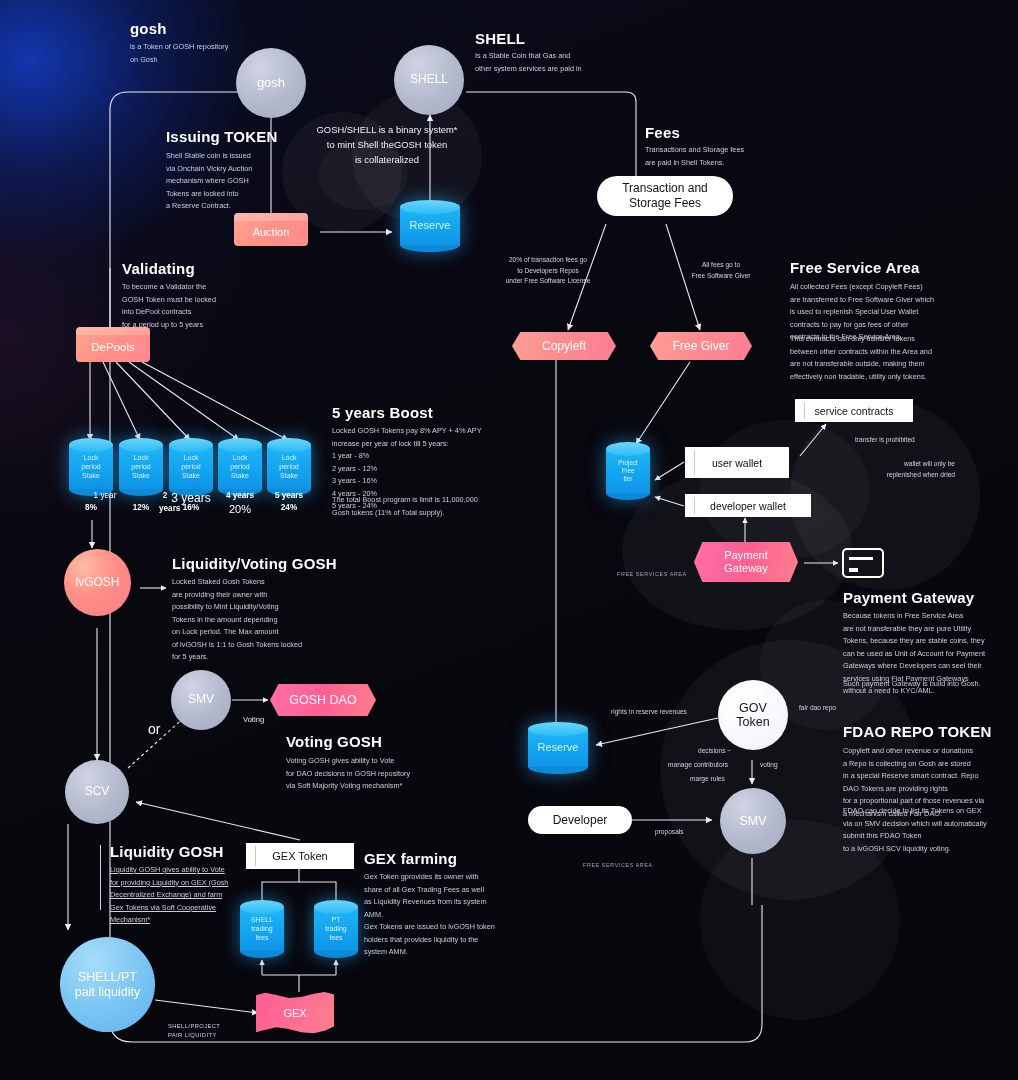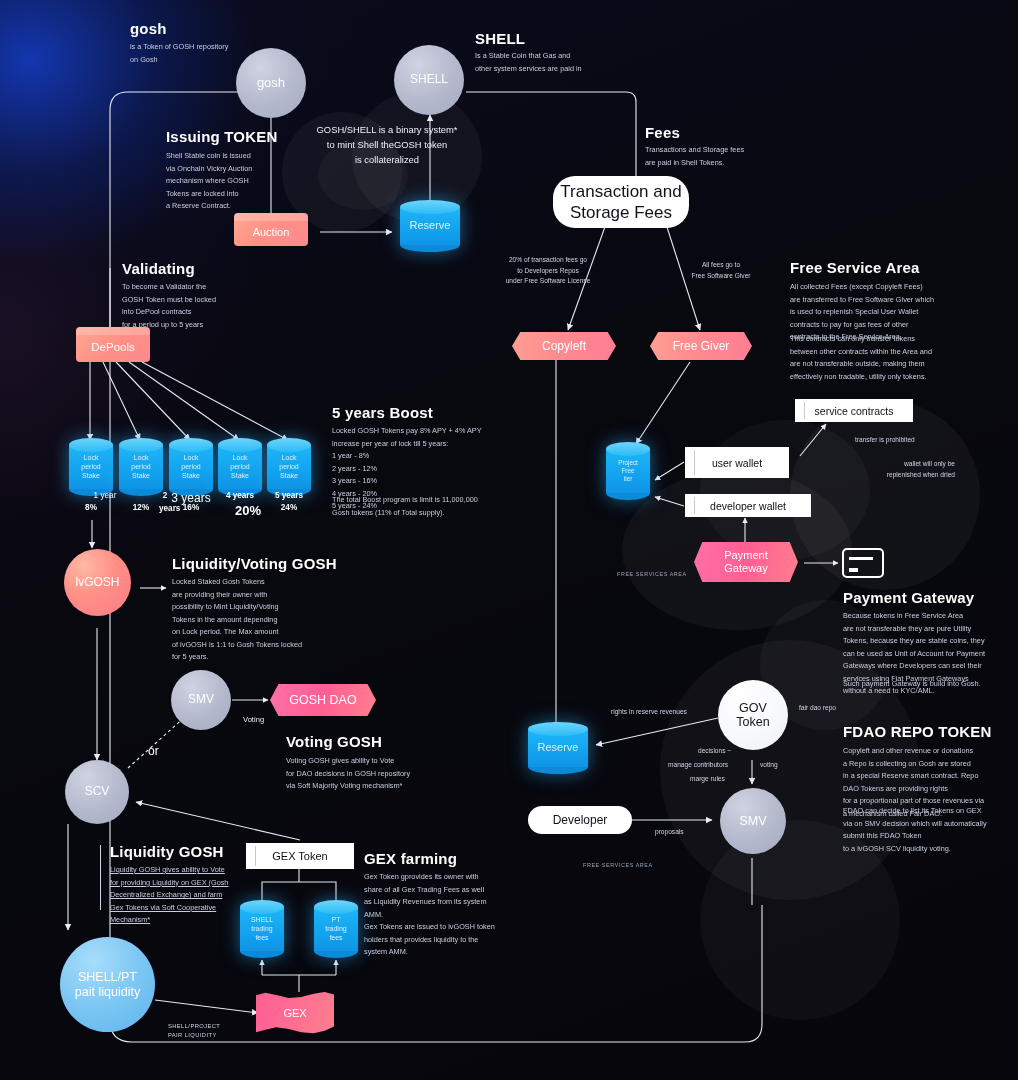--- a/index.html
+++ b/index.html
@@ -208,21 +208,21 @@
     <div class="bot-c"></div>
     <div class="body-c"></div>
     <div class="top-c"></div>
     <div class="lbl" style="font-size:11px;">Reserve</div>
   </div>
 
   <div class="ttl h1" style="left:645px;top:124px;">Fees</div>
   <div class="body" style="left:645px;top:144px;width:170px;">Transactions and Storage fees
 are paid in Shell Tokens.</div>
 
-  <div class="pill" style="left:553px;top:176px;width:136px;height:52px;font-size:17px;white-space:pre-line;">
+  <div class="pill" style="left:597px;top:176px;width:136px;height:40px;font-size:12px;white-space:pre-line;">
     <span>Transaction and
 Storage Fees</span>
   </div>
 
   <div class="tiny" style="left:478px;top:255px;width:140px;">20% of transaction fees go
 to Developers Repos
 under Free Software License</div>
   <div class="tiny" style="left:660px;top:260px;width:122px;">All fees go to
 Free Software Giver</div>
 
@@ -290,21 +290,21 @@
 
   <div class="cyl glow" style="left:218px;top:438px;width:44px;height:58px;">
     <div class="bot-c"></div>
       <div class="body-c"></div>
       <div class="top-c"></div>
     <div class="lbl" style="white-space:pre-line;">Lock
 period
 Stake</div>
   </div>
   <div class="tiny" style="left:210px;top:489px;width:60px;font-size:8.2px;color:#fff;font-weight:bold;">4 years</div>
-  <div class="tiny" style="left:218px;top:501px;width:60px;font-size:13px;color:#fff;font-weight:bold;">20%</div>
+  <div class="tiny" style="left:210px;top:501px;width:60px;font-size:11px;color:#fff;font-weight:normal;">20%</div>
 
   <div class="cyl glow" style="left:267px;top:438px;width:44px;height:58px;">
     <div class="bot-c"></div>
       <div class="body-c"></div>
       <div class="top-c"></div>
     <div class="lbl" style="white-space:pre-line;">Lock
 period
 Stake</div>
   </div>
   <div class="tiny" style="left:259px;top:489px;width:60px;font-size:8.2px;color:#fff;font-weight:bold;">5 years</div>
@@ -339,21 +339,21 @@
   <div class="tinyl" style="left:243px;top:714px;font-size:7.6px;color:#e6e9f2;">Voting</div>
 
   <div class="hex hex-pink" style="left:270px;top:684px;width:106px;height:32px;font-size:12.5px;">
     <span>GOSH DAO</span>
   </div>
   <div class="ttl h1" style="left:286px;top:733px;">Voting GOSH</div>
   <div class="body" style="left:286px;top:755px;width:170px;">Voting GOSH gives ability to Vote
 for DAO decisions in GOSH repository
 via Soft Majority Voting mechanism*</div>
 
-  <div class="tinyl" style="left:148px;top:742px;font-size:12px;color:#fff;">or</div>
+  <div class="tinyl" style="left:148px;top:718px;font-size:14px;color:#fff;">or</div>
 
   <div class="circ circ-grey" style="left:65px;top:760px;width:64px;height:64px;font-size:12px;">
     <span>SCV</span>
   </div>
 
   <div class="ttl h1" style="left:110px;top:843px;">Liquidity GOSH</div>
   <div class="body" style="left:110px;top:864px;width:165px;text-decoration:underline;">Liquidity GOSH gives ability to Vote
 for providing Liquidity on GEX (Gosh
 Decentralized Exchange) and farm
 Gex Tokens via Soft Cooperative

